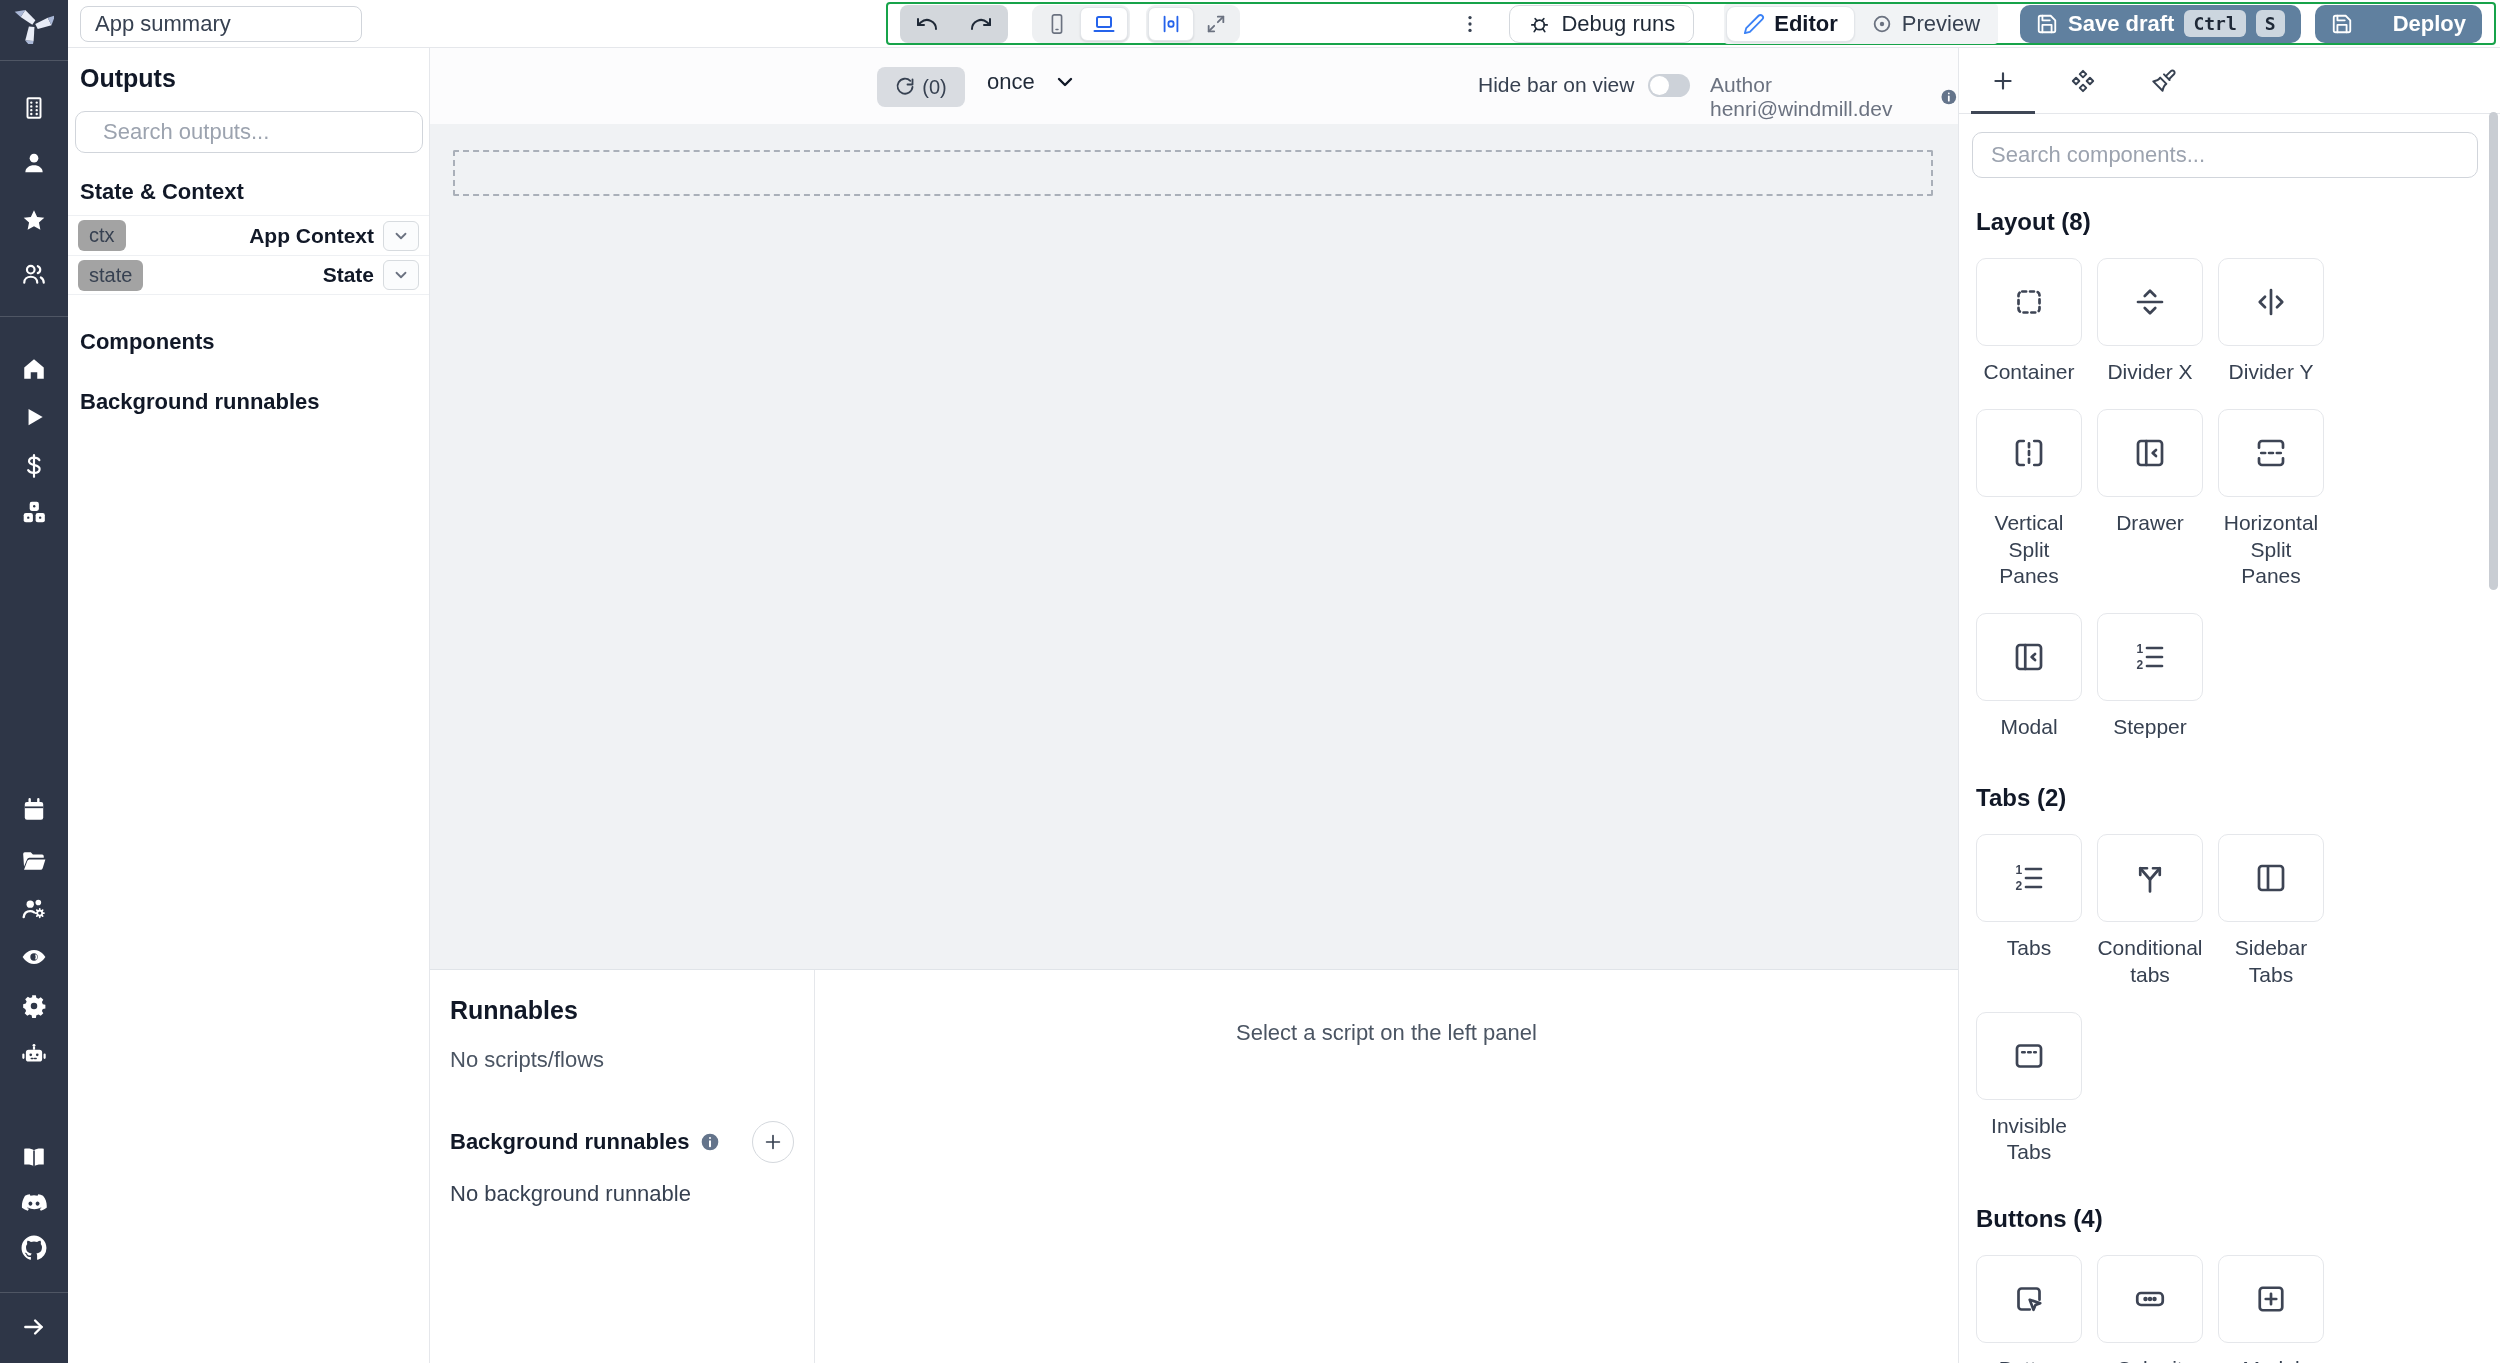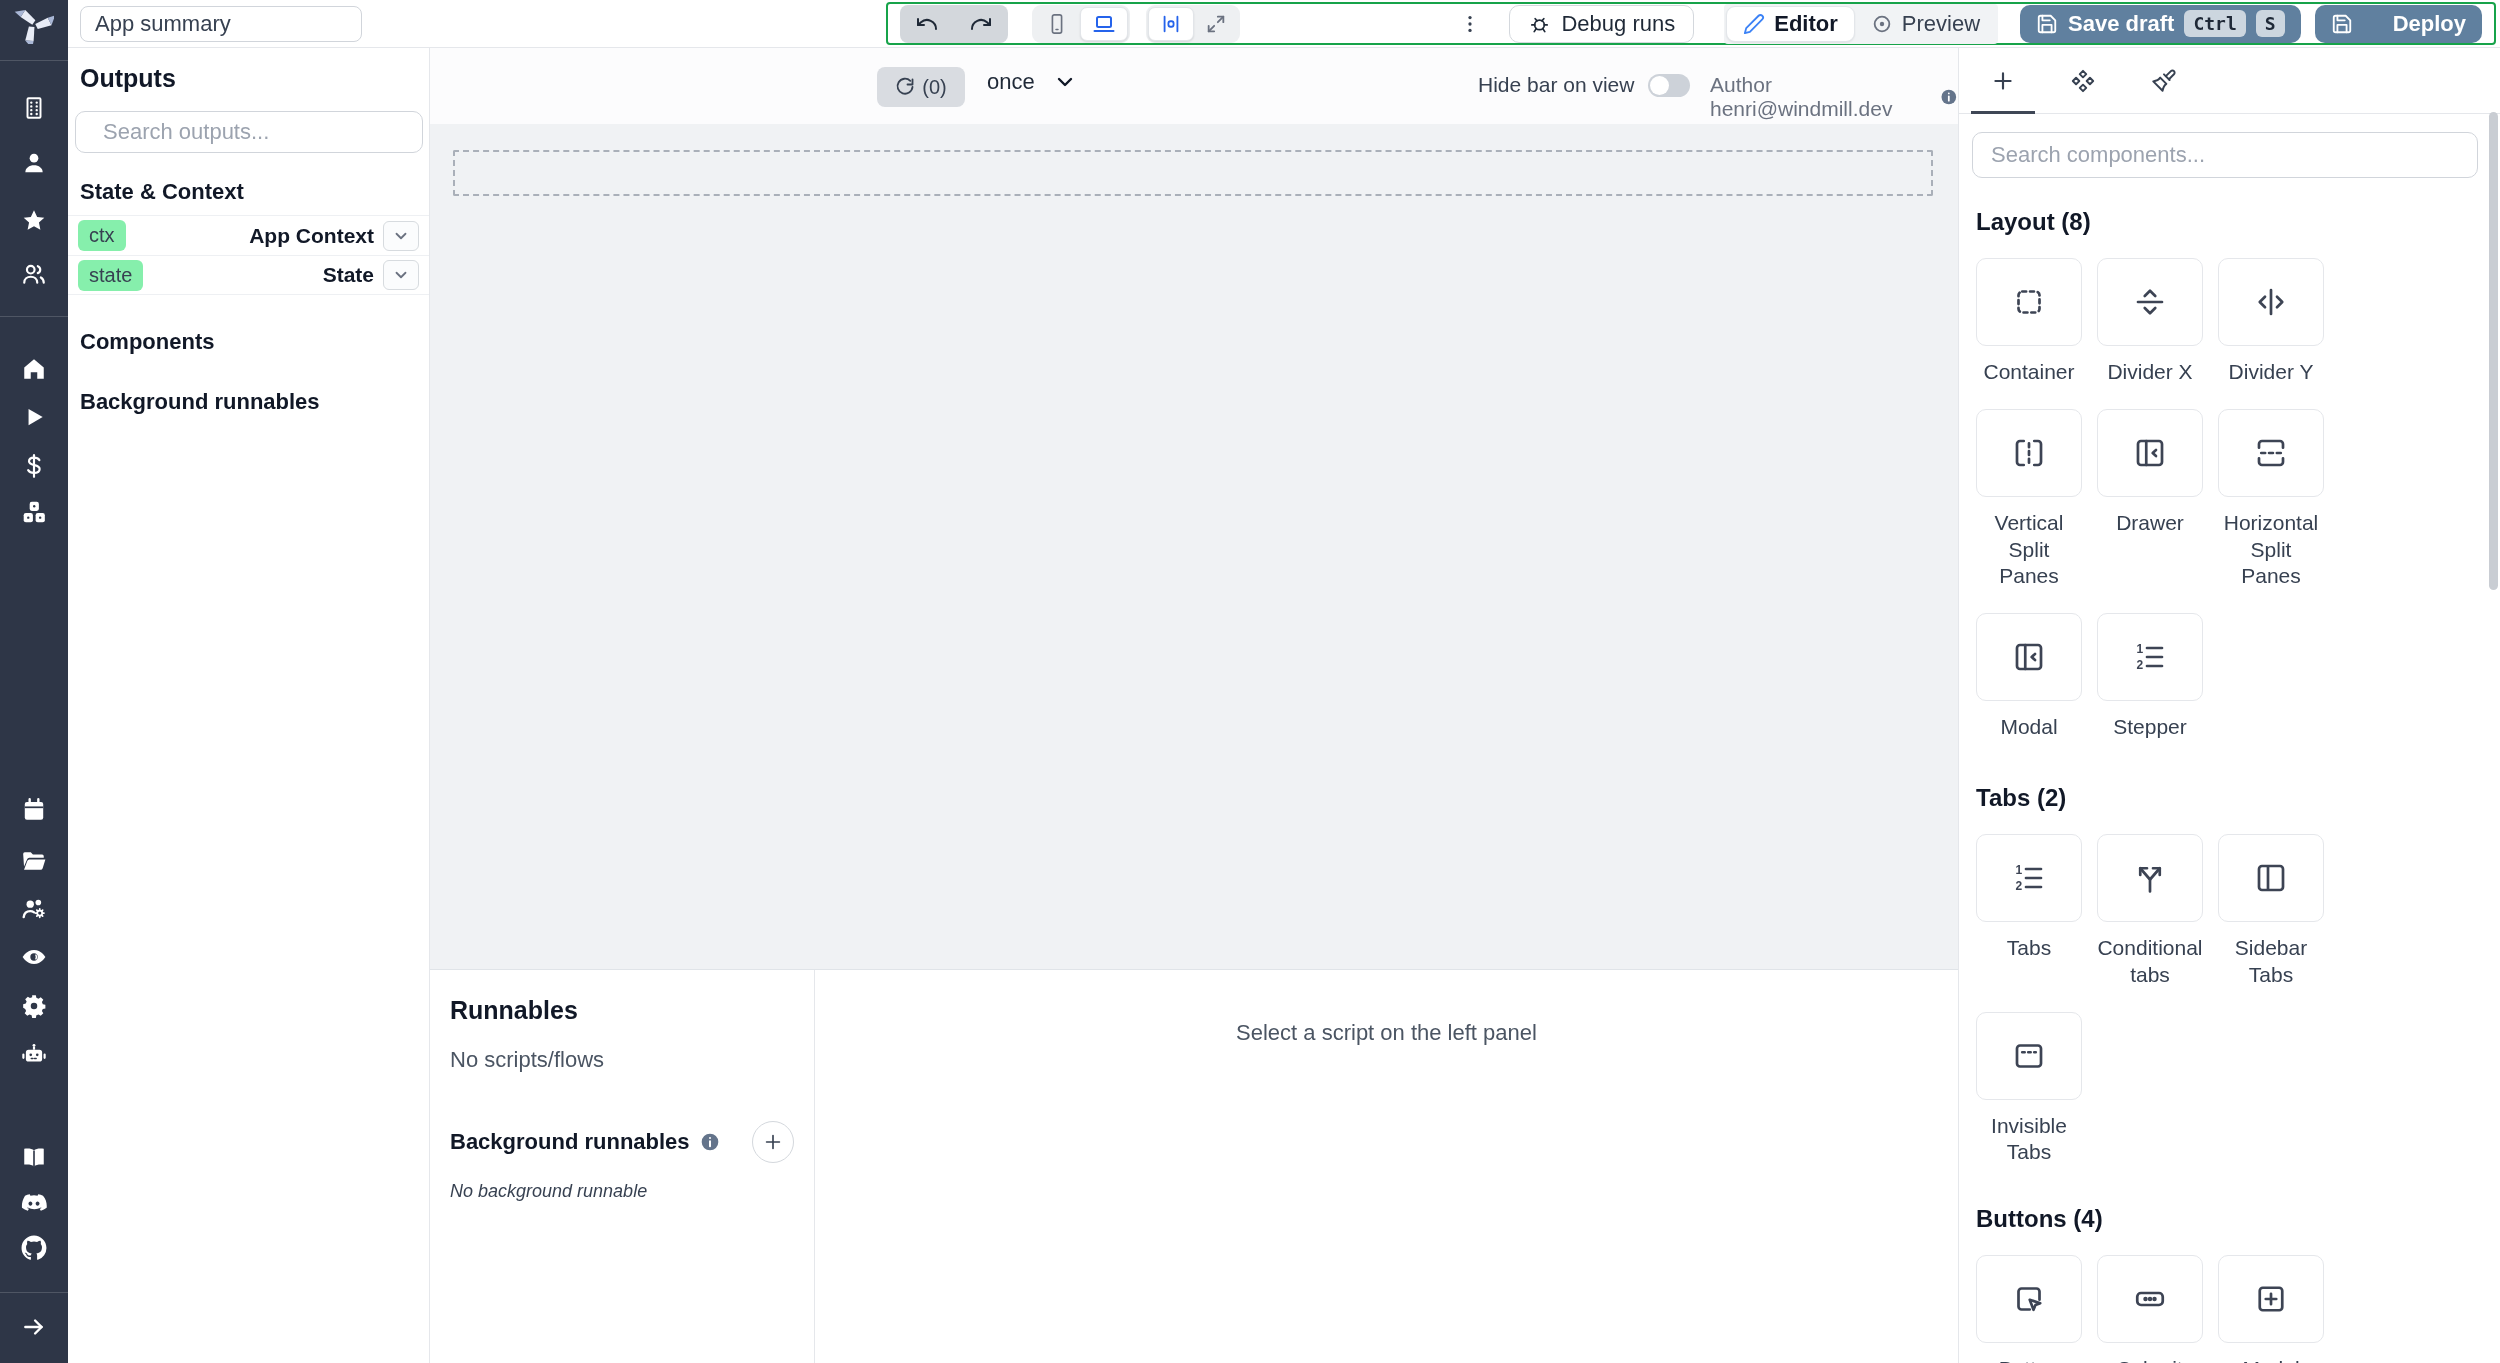--- a/index.html
+++ b/index.html
@@ -34,21 +34,21 @@
   .kbd { background:#ccd6df; color:#1f2937; border-radius:6px; padding:3px 9px; font-family:"DejaVu Sans Mono", monospace; font-size:18px; font-weight:700; }
 
   
   .left-panel { position:absolute; left:68px; top:48px; width:362px; bottom:0; background:#fff; border-right:1px solid #e5e7eb; z-index:5; }
   .lp-title { margin:16px 12px 0; font-size:25px; font-weight:700; color:#111827; }
   .lp-search { margin:18px 7px 0; width:348px; height:42px; border:1px solid #d1d5db; border-radius:10px; font-size:22px; padding:0 27px; color:#374151; font-family:"Liberation Sans",sans-serif; }
   .lp-search::placeholder, .rp-search::placeholder, .app-summary-input::placeholder { color:#9ca3af; }
   .lp-sub { margin:26px 12px 10px; font-size:22px; font-weight:700; color:#111827; }
   .lp-row { height:40px; border-top:1px solid #eef0f3; display:flex; align-items:center; justify-content:space-between; padding:0 10px; cursor:pointer; }
   .lp-row.last { border-bottom:1px solid #eef0f3; }
-  .badge { background:#86efac; border-radius:6px; padding:4px 11px; font-size:20px; color:#374151; font-weight:500; }
+  .badge { background:#a3a3a3; border-radius:6px; padding:4px 11px; font-size:20px; color:#374151; font-weight:500; }
   .row-right { display:flex; align-items:center; gap:9px; }
   .row-val { font-weight:700; font-size:21px; color:#111827; }
   .chev-box { width:36px; height:30px; border:1px solid #d7dbdf; border-radius:6px; background:#fbfcfd; display:flex; align-items:center; justify-content:center; color:#6b7280; cursor:pointer; }
   .lp-section { margin:34px 12px 0; font-size:22px; font-weight:700; color:#111827; }
 
   
   .canvas { position:absolute; left:430px; top:48px; width:1528px; height:921px; background:#fcfcfd; }
   .refresh-btn { position:absolute; left:447px; top:19px; width:88px; height:40px; background:#d9dce1; border-radius:8px; display:flex; align-items:center; justify-content:center; gap:7px; font-size:20px; color:#374151; cursor:pointer; }
   .once-ctl { position:absolute; left:557px; top:21px; display:flex; align-items:center; gap:18px; font-size:22px; font-weight:500; color:#1f2937; cursor:pointer; }
   .hide-bar { position:absolute; left:1048px; top:25px; display:flex; gap:14px; align-items:center; font-size:21px; color:#374151; }
@@ -59,21 +59,21 @@
   .dashed-box { position:absolute; left:23px; top:26px; width:1480px; height:46px; border:2px dashed #aab0b9; border-radius:2px; }
 
   
   .bottom-panel { position:absolute; left:430px; top:969px; width:1528px; bottom:0; background:#fff; border-top:1px solid #e0e4e8; display:flex; }
   .rn-left { width:385px; border-right:1px solid #e5e7eb; padding:26px 20px 0 20px; }
   .rn-title { font-size:25px; font-weight:700; color:#111827; }
   .rn-empty { margin-top:22px; font-size:22px; color:#4b5563; }
   .rn-bg-row { margin-top:48px; display:flex; align-items:center; justify-content:space-between; }
   .rn-bg-title { font-size:22px; font-weight:700; color:#111827; display:flex; gap:10px; align-items:center; }
   .plus-btn { width:42px; height:42px; border-radius:50%; border:1px solid #d4d8dd; background:#fff; display:flex; align-items:center; justify-content:center; color:#374151; cursor:pointer; }
-  .rn-bg-empty { margin-top:18px; font-size:18px; color:#374151;font-style:italic; }
+  .rn-bg-empty { margin-top:18px; font-size:22px; color:#374151; }
   .rn-right { flex:1; display:flex; justify-content:center; align-items:flex-start; padding-top:50px; font-size:22px; color:#4b5563; }
 
   
   .right-panel { position:absolute; left:1958px; top:48px; right:0; bottom:0; background:#fff; border-left:1px solid #e5e7eb; overflow:hidden; }
   .rp-tabs { height:66px; border-bottom:1px solid #e5e7eb; display:flex; padding:0 4px; }
   .rp-tab { width:80px; display:flex; align-items:center; justify-content:center; position:relative; color:#374151; cursor:pointer; }
   .rp-tab.active::after { content:""; position:absolute; left:8px; right:8px; bottom:-1px; height:3px; background:#3f4756; }
   .rp-search { margin:18px 13px 0; width:506px; height:46px; border:1px solid #d1d5db; border-radius:10px; font-size:22px; padding:16px 18px; color:#374151; font-family:"Liberation Sans",sans-serif; }
   .rp-scroll { padding:0 17px; }
   .rp-section-title { margin-top:30px; font-size:24px; font-weight:700; color:#111827; }

